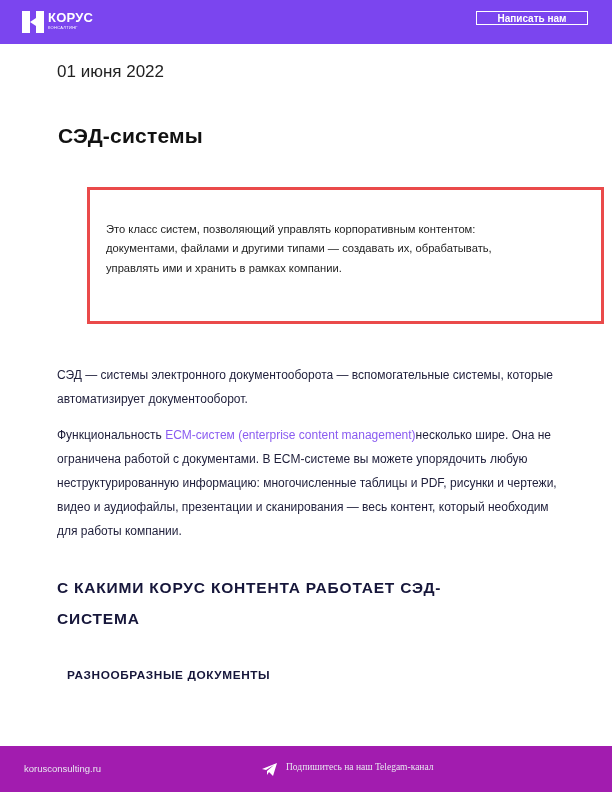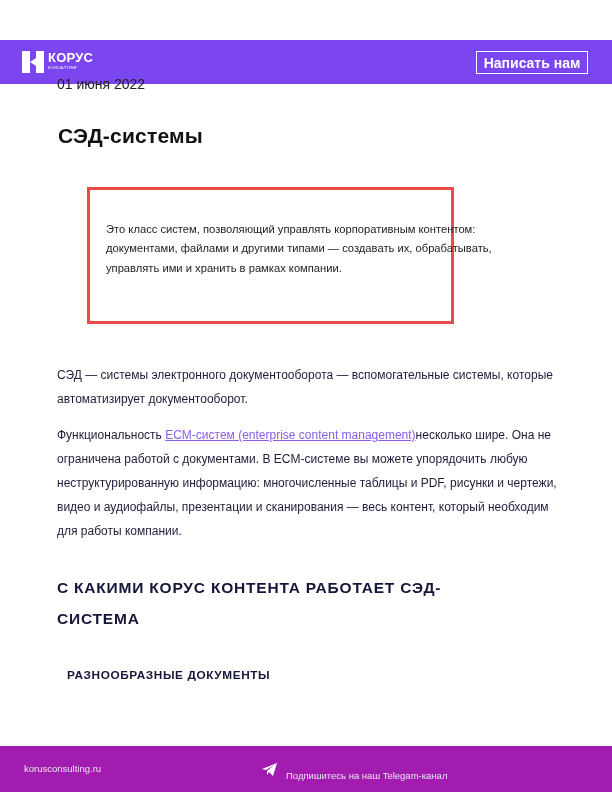--- a/index.html
+++ b/index.html
@@ -2,65 +2,64 @@
 <html><head>
   <meta charset="utf-8">
   <style>
     * { margin: 0; padding: 0; box-sizing: border-box; }
     html, body { width: 612px; height: 792px; overflow: hidden; background: #ffffff; }
     body { font-family: "DejaVu Sans", "Liberation Sans", sans-serif; color: #1a1a2e; position: relative; }
 
     .header {
       position: absolute; top: 0; left: 0; width: 612px; height: 44px;
       background: #7b45ef;
-      margin-top: 40px;
     }
     .logo { position: absolute; left: 22px; top: 11px; display: flex; align-items: flex-start; }
     .logo-mark { width: 22px; height: 22px; position: relative; }
     .logo-mark .l { position: absolute; left: 0; top: 0; width: 8px; height: 22px; background: #fff; }
     .logo-mark .r { position: absolute; right: 0; top: 0; width: 8px; height: 22px; background: #fff; }
     .logo-mark .c { position: absolute; left: 8px; top: 7px; width: 6px; height: 8px; background: #fff;
       clip-path: polygon(0 50%, 100% 0, 100% 100%); }
     .logo-text { margin-left: 4px; display: flex; flex-direction: column; }
     .logo-name { color: #fff; font-family: "Liberation Sans", sans-serif; font-weight: bold; font-size: 13px; letter-spacing: 0.2px; line-height: 14px; }
     .logo-sub { color: #fff; font-family: "Liberation Sans", sans-serif; font-size: 4px; letter-spacing: 0.3px; line-height: 6px; }
 
     .write-btn {
-      position: absolute; left: 476px; top: 11px; width: 112px; height: 23px;
+      position: absolute; left: 476px; top: 11px; width: 112px; height: 14px;
       border: 1.5px solid #ffffff; color: #fff; background: transparent;
-      font-family: "Liberation Sans", sans-serif; font-weight: bold; font-size: 14px;
+      font-family: "Liberation Sans", sans-serif; font-weight: bold; font-size: 10px;
       display: flex; align-items: center; justify-content: center; cursor: pointer; text-align: center;
     }
 
-    .date { position: absolute; left: 57px; top: 76px; font-size: 14px; color: #222; font-family: "Liberation Sans", sans-serif; }
+    .date { position: absolute; left: 57px; top: 62px; font-size: 17px; color: #222; font-family: "Liberation Sans", sans-serif; }
     .title { position: absolute; left: 58px; top: 124px; font-size: 21px; font-weight: bold; color: #111; font-family: "Liberation Sans", sans-serif; letter-spacing: 0.2px; }
 
     .callout {
-      position: absolute; left: 87px; top: 187px; width: 367px; height: 137px;
+      position: absolute; left: 87px; top: 187px; width: 517px; height: 137px;
       border: 3px solid #ea4a4a;
     }
     .callout p {
       position: absolute; left: 16px; top: 30px; width: 410px;
       font-family: "Liberation Sans", sans-serif; font-size: 11.2px; line-height: 19.3px; color: #222;
     }
 
     .para { position: absolute; left: 57px; width: 500px; font-family: "Liberation Sans", sans-serif; font-size: 12px; line-height: 24px; color: #1e1e3a; }
     .p1 { top: 363px; }
     .p2 { top: 423px; }
-    .link { color: #8a5cf0; text-decoration: underline; cursor: pointer; }
+    .link { color: #8a5cf0; cursor: pointer; }
 
     .h2 { position: absolute; left: 57px; top: 572px; width: 460px; font-family: "Liberation Sans", sans-serif; font-weight: bold; font-size: 15.5px; line-height: 31px; color: #16163a; letter-spacing: 0.8px; }
     .h3 { position: absolute; left: 57px; top: 668px; font-family: "Liberation Sans", sans-serif; font-weight: bold; font-size: 11.8px; color: #16163a; letter-spacing: 0.6px; padding-left: 10px; }
 
     .footer {
       position: absolute; left: 0; top: 746px; width: 612px; height: 46px; background: #a21caf;
     }
     .site { position: absolute; left: 24px; top: 17px; color: #e8e8f0; font-family: "Liberation Sans", sans-serif; font-size: 9.5px; }
     .tg-icon { position: absolute; left: 262px; top: 17px; width: 15px; height: 13px; }
-    .tg-text { position: absolute; left: 286px; top: 24px; color: #e8e8f0; font-family: Liberation Sans, sans-serif; font-size: 9.5px; }
+    .tg-text { position: absolute; left: 286px; top: 16px; color: #e8e8f0; font-family: Liberation Serif, serif; font-size: 9.5px; }
     .sub-btn {
       position: absolute; left: 476px; top: 12px; width: 112px; height: 22px;
       border: 1.5px solid #ffffff; color: #fff; background: transparent;
       font-family: "Liberation Sans", sans-serif; font-weight: bold; font-size: 9.5px;
       display: flex; align-items: center; justify-content: center; cursor: pointer;
     }
   </style>
 </head>
 <body>
 

